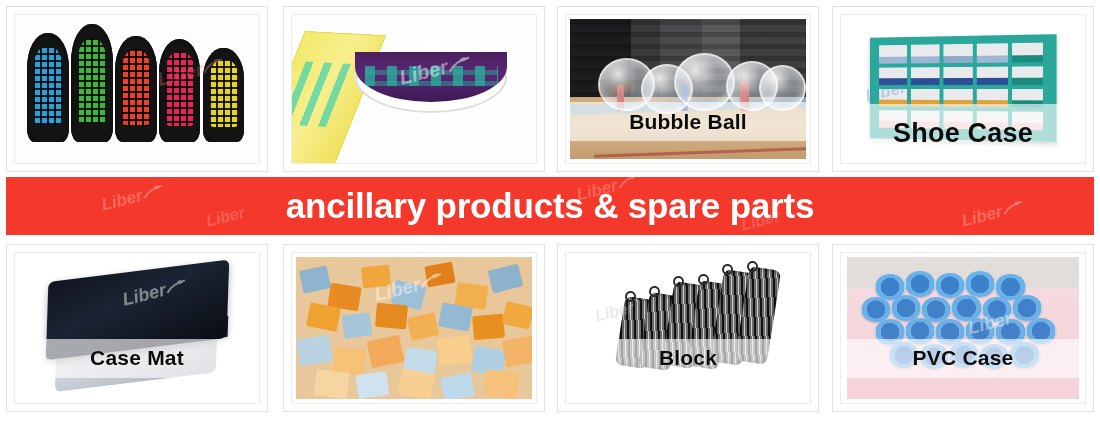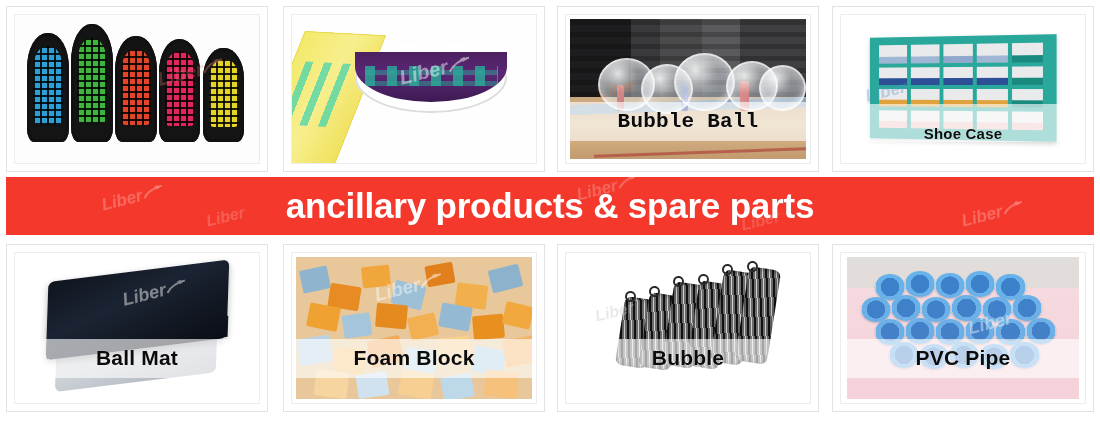--- a/index.html
+++ b/index.html
@@ -325,21 +325,21 @@
         <div class="player" style="left:72%; top:44%; width:9px; height:30px; background:#c6342e;"></div>
         <div class="bubble" style="left:12%; top:28%; width:24%; height:38%;"></div>
         <div class="bubble" style="left:30%; top:32%; width:22%; height:36%;"></div>
         <div class="bubble" style="left:44%; top:24%; width:26%; height:42%;"></div>
         <div class="bubble" style="left:66%; top:30%; width:22%; height:36%;"></div>
         <div class="bubble" style="left:80%; top:33%; width:20%; height:33%;"></div>
         <div class="wm" style="left:12%; top:44%; font-size:16px; color:rgba(230,120,60,0.5);">
           <span>Liber</span>
         </div>
       </div>
-      <div class="label-band" style="top:59%; height:26%;font-family:Liberation Mono, monospace;">
+      <div class="label-band" style="top:59%; height:26%;">
         <span class="label-text" style="font-size:21px;">Bubble Ball</span>
       </div>
     </div>
   </div>
 
   <div class="card" style="left:832px; top:6px; width:262px; height:166px;">
     <div class="card-inner">
       <div class="photo sc-scene">
         <div class="sc-body">
           <div class="sc-top"></div>
@@ -408,21 +408,21 @@
                 <i style="background:#eec3c3"></i>
               </div>
           </div>
           <div class="sc-base"></div>
         </div>
         <div class="wm" style="left:10%; top:46%; font-size:17px; color:rgba(90,140,205,0.6);">
           <span>Liber</span>
         </div>
       </div>
       <div class="label-band" style="top:60%; height:26%;">
-        <span class="label-text" style="font-size:15px;margin-top:20px;">Shoe Case</span>
+        <span class="label-text" style="font-size:27px;margin-top:20px;">Shoe Case</span>
       </div>
     </div>
   </div>
 
   <div id="banner">
     <div class="wm" style="left:95px; top:12px; font-size:17px; color:rgba(255,255,255,0.45);">
       <span>Liber</span><span class="swoosh">
         <svg width="22" height="13" viewBox="0 0 22 13" aria-hidden="true">
           <path d="M1 10 C6 4, 12 3, 21 2" stroke="rgba(255,255,255,0.5)" stroke-width="2" fill="none"></path>
           <path d="M13 2 l4 -1 M15 4 l4 -2" stroke="rgba(255,255,255,0.5)" stroke-width="1.5" fill="none"></path>
@@ -463,21 +463,21 @@
         <div class="wm" style="left:44%; top:20%; font-size:18px; color:rgba(235,235,235,0.9); z-index:5;">
           <span>Liber</span><span class="swoosh">
             <svg width="22" height="13" viewBox="0 0 22 13" aria-hidden="true">
               <path d="M1 10 C6 4, 12 3, 21 2" stroke="rgba(235,235,235,0.9)" stroke-width="2" fill="none"></path>
               <path d="M13 2 l4 -1 M15 4 l4 -2" stroke="rgba(235,235,235,0.9)" stroke-width="1.5" fill="none"></path>
             </svg>
           </span>
         </div>
       </div>
       <div class="label-band" style="top:57%; height:26%;">
-        <span class="label-text" style="font-size:21px;">Ball Mat</span>
+        <span class="label-text" style="font-size:21px;">Case Mat</span>
       </div>
     </div>
   </div>
 
   <div class="card" style="left:283px; top:244px; width:262px; height:168px;">
     <div class="card-inner">
       <div class="photo fb-scene" style="left:4px; right:4px; top:4px; bottom:4px;">
         <div class="fb" style="left:2%;  top:8%;  width:12%; height:16%; background:#8fb4cd; transform:rotate(-12deg)"></div>
         <div class="fb" style="left:14%; top:20%; width:13%; height:17%; background:#e88b22; transform:rotate(9deg)"></div>
         <div class="fb" style="left:28%; top:6%;  width:12%; height:15%; background:#f0a63a; transform:rotate(-6deg)"></div>
@@ -506,23 +506,20 @@
         <div class="fb" style="left:80%; top:80%; width:14%; height:18%; background:#f6c17a; transform:rotate(6deg)"></div>
         <div class="wm" style="left:33%; top:14%; font-size:19px; color:rgba(255,255,255,0.8); z-index:5;">
           <span>Liber</span><span class="swoosh">
             <svg width="24" height="14" viewBox="0 0 24 14" aria-hidden="true">
               <path d="M1 11 C7 4, 13 3, 23 2" stroke="rgba(255,255,255,0.85)" stroke-width="2" fill="none"></path>
               <path d="M14 2 l5 -1 M16 4 l5 -2" stroke="rgba(255,255,255,0.85)" stroke-width="1.6" fill="none"></path>
             </svg>
           </span>
         </div>
       </div>
-      <div class="label-band" style="top:57%; height:26%;">
-        <span class="label-text" style="font-size:21px;">Foam Block</span>
-      </div>
     </div>
   </div>
 
   <div class="card" style="left:557px; top:244px; width:262px; height:168px;">
     <div class="card-inner">
       <div class="photo sp-scene">
         <div class="spring" style="left:22%; top:30%; width:13%; height:46%; transform:rotate(9deg);"></div>
         <div class="hook" style="left:24%; top:25%; transform:rotate(9deg);"></div>
         <div class="spring" style="left:32%; top:27%; width:13%; height:50%; transform:rotate(9deg);"></div>
         <div class="hook" style="left:34%; top:22%; transform:rotate(9deg);"></div>
@@ -532,21 +529,21 @@
         <div class="hook" style="left:54%; top:14%; transform:rotate(9deg);"></div>
         <div class="spring" style="left:62%; top:12%; width:13%; height:62%; transform:rotate(9deg);"></div>
         <div class="hook" style="left:64%; top:7%;  transform:rotate(9deg);"></div>
         <div class="spring" style="left:72%; top:10%; width:13%; height:63%; transform:rotate(9deg);"></div>
         <div class="hook" style="left:74%; top:5%;  transform:rotate(9deg);"></div>
         <div class="wm" style="left:12%; top:34%; font-size:16px; color:rgba(200,200,200,0.7);">
           <span>Liber</span>
         </div>
       </div>
       <div class="label-band" style="top:57%; height:26%;">
-        <span class="label-text" style="font-size:21px;">Bubble</span>
+        <span class="label-text" style="font-size:21px;">Block</span>
       </div>
     </div>
   </div>
 
   <div class="card" style="left:832px; top:244px; width:262px; height:168px;">
     <div class="card-inner">
       <div class="photo pvc-scene" style="left:6px; right:6px; top:4px; bottom:4px;">
         <div class="pipe" style="left:12%; top:12%; width:13%; height:18%;"></div>
         <div class="pipe" style="left:25%; top:10%; width:13%; height:18%;"></div>
         <div class="pipe" style="left:38%; top:11%; width:13%; height:18%;"></div>
@@ -568,18 +565,18 @@
         <div class="pipe" style="left:31%; top:61%; width:13%; height:18%;"></div>
         <div class="pipe" style="left:44%; top:60%; width:13%; height:18%;"></div>
         <div class="pipe" style="left:57%; top:61%; width:13%; height:18%;"></div>
         <div class="pipe" style="left:70%; top:60%; width:13%; height:18%;"></div>
         <div class="pvc-wrap"></div>
         <div class="wm" style="left:52%; top:40%; font-size:18px; color:rgba(255,255,255,0.75); z-index:5;">
           <span>Liber</span>
         </div>
       </div>
       <div class="label-band" style="top:57%; height:26%;">
-        <span class="label-text" style="font-size:21px;">PVC Pipe</span>
+        <span class="label-text" style="font-size:21px;">PVC Case</span>
       </div>
     </div>
   </div>
 
 </div>
 
 </body></html>

